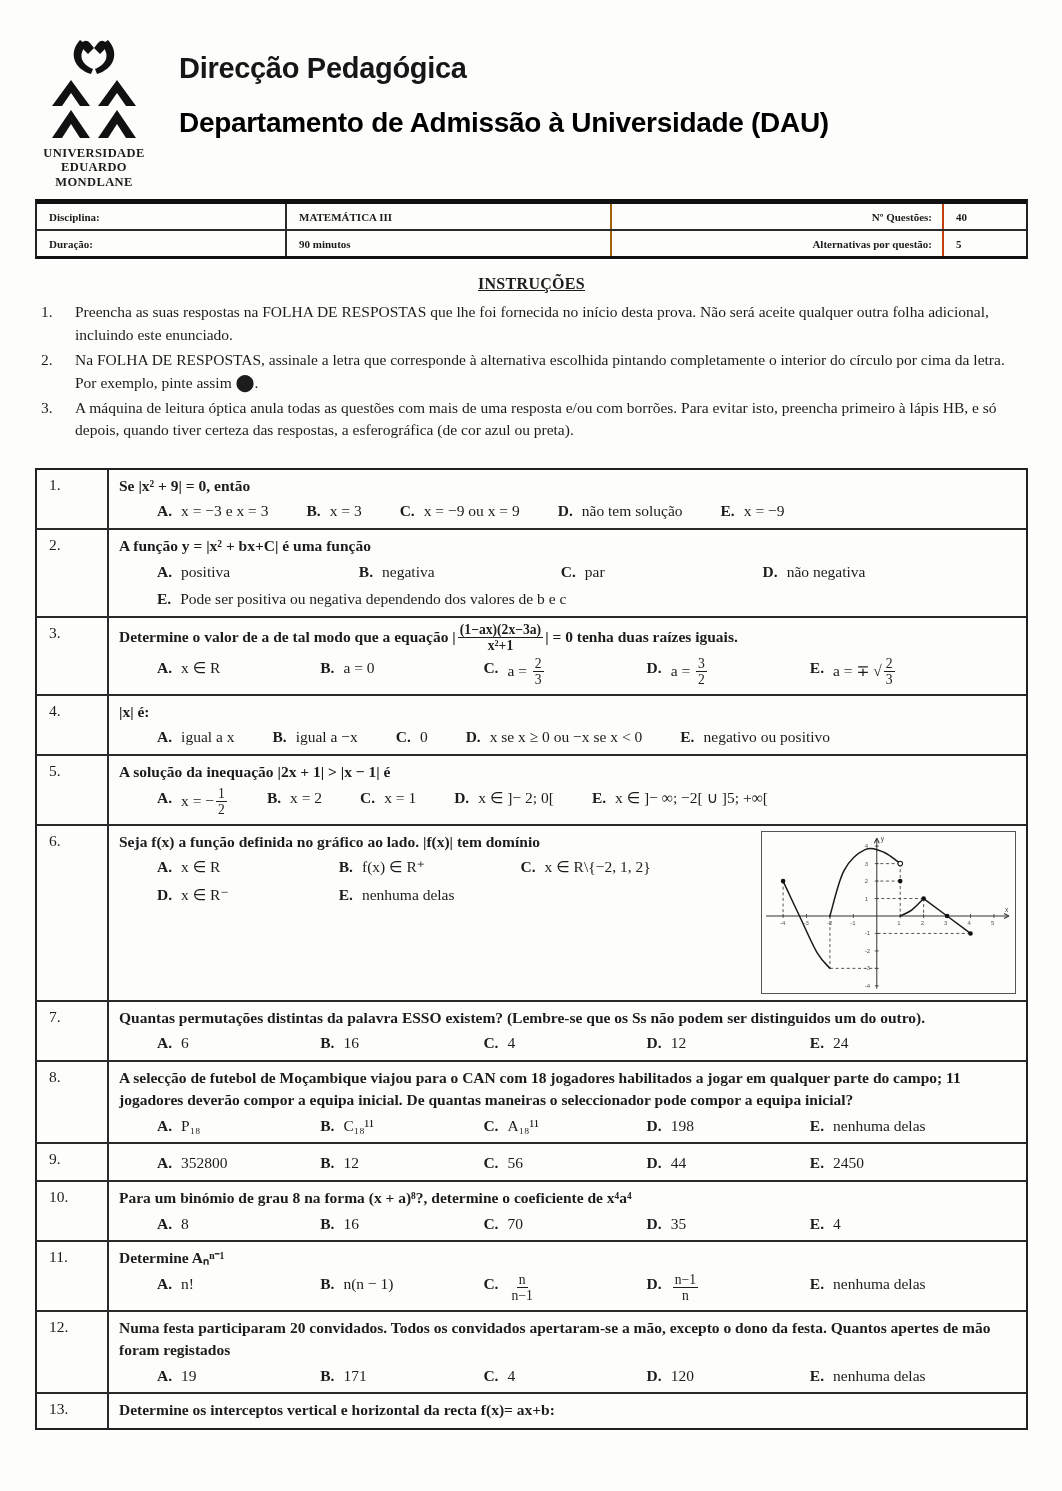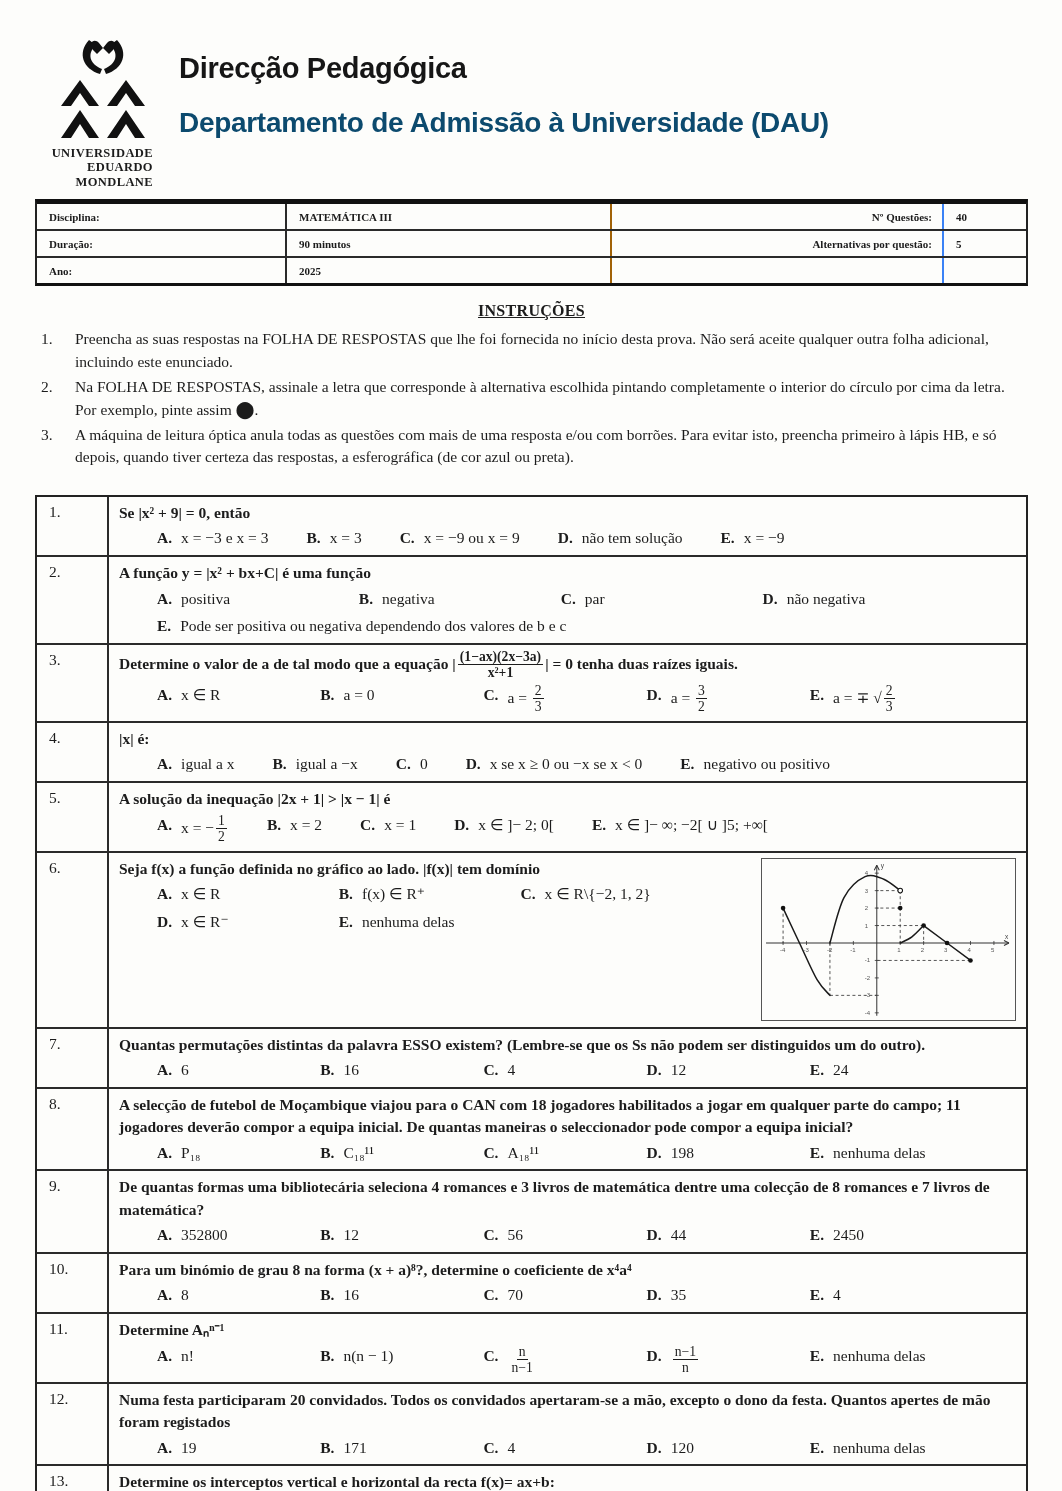--- a/index.html
+++ b/index.html
@@ -7,34 +7,34 @@
   body { width:1062px; margin:0 auto; }
   .page {
     width:1062px; min-height:1491px; background:#fdfdfb; color:#1c1c1c;
     padding:38px 34px 24px 35px;
     font-family:"Liberation Serif", serif; font-size:15px;
     position:relative;
   }
 
   
   .header { display:flex; align-items:flex-start; margin-bottom:10px; }
-  .logo-block { width:118px; flex:0 0 118px; text-align:right; }
+  .logo-block { width:118px; flex:0 0 118px; text-align:center; }
   .logo-text { font-weight:bold; font-size:12.5px; letter-spacing:.4px; line-height:1.15; margin-top:2px; }
   .titles { padding-left:26px; padding-top:14px; font-family:"Liberation Sans", sans-serif; }
   .title1 { font-size:29px; font-weight:bold; letter-spacing:-.3px; margin-bottom:22px; color:#161616; }
-  .title2 { font-size:28px; font-weight:bold; letter-spacing:-.3px; color:#0c4a6e; }
+  .title2 { font-size:28px; font-weight:bold; letter-spacing:-.3px; color:#000000; }
 
   
   .info-table { border:2px solid #222; border-top:5px solid #111; border-bottom:3px solid #111; }
   .info-row { display:grid; grid-template-columns:250px 325px 332px 1fr; border-bottom:2px solid #2a2a2a; }
   .info-row:last-child { border-bottom:none; }
   .info-cell { padding:7px 10px 6px 12px; font-weight:bold; font-size:11px; }
   .info-cell.c1 { border-right:2px solid #2a2a2a; }
   .info-cell.c2 { border-right:2px solid #a16207; }
-  .info-cell.c3 { border-right:2px solid #3b82f6; text-align:right; padding-right:10px; }
+  .info-cell.c3 { border-right:2px solid #c2410c; text-align:right; padding-right:10px; }
 
   
   .instructions { margin-top:16px; }
   .instructions-title { text-align:center; font-weight:bold; font-size:16px; text-decoration:underline; letter-spacing:.3px; margin-bottom:8px; }
   .instructions ol { list-style:none; counter-reset:ins; }
   .instructions li { counter-increment:ins; display:flex; margin-bottom:3px; line-height:1.45; font-size:15.5px; }
   .instructions li::before { content:counter(ins) "."; flex:0 0 34px; padding-left:6px; }
   .ins-text { flex:1; }
   .ins-dot { font-size:17px; line-height:1; }
 
@@ -101,26 +101,20 @@
         <div class="info-cell c1">Disciplina:</div>
         <div class="info-cell c2">MATEMÁTICA III</div>
         <div class="info-cell c3">Nº Questões:</div>
         <div class="info-cell c4">40</div>
       </div>
       <div class="info-row">
         <div class="info-cell c1">Duração:</div>
         <div class="info-cell c2">90 minutos</div>
         <div class="info-cell c3">Alternativas por questão:</div>
         <div class="info-cell c4">5</div>
-      </div>
-      <div class="info-row">
-        <div class="info-cell c1">Ano:</div>
-        <div class="info-cell c2">2025</div>
-        <div class="info-cell c3"></div>
-        <div class="info-cell c4"></div>
       </div>
     </div>
 
   <div class="instructions">
     <div class="instructions-title">INSTRUÇÕES</div>
     <ol>
         <li>
           <span class="ins-text">Preencha as suas respostas na FOLHA DE RESPOSTAS que lhe foi fornecida no início desta prova. Não será aceite qualquer outra folha adicional, incluindo este enunciado.</span>
         </li>
         <li>
@@ -433,21 +427,20 @@
             <span class="q-option">
               <span class="opt-label">E.</span>
               <span class="opt-text">nenhuma delas</span>
             </span>
           </div>
         </div>
       </div>
       <div class="q-row">
         <div class="q-num">9.</div>
         <div class="q-body">
-          <div class="q-statement">De quantas formas uma bibliotecária seleciona 4 romances e 3 livros de matemática dentre uma colecção de 8 romances e 7 livros de matemática?</div>
           <div class="q-options layout-cols5">
             <span class="q-option">
               <span class="opt-label">A.</span>
               <span class="opt-text">352800</span>
             </span>
             <span class="q-option">
               <span class="opt-label">B.</span>
               <span class="opt-text">12</span>
             </span>
             <span class="q-option">

